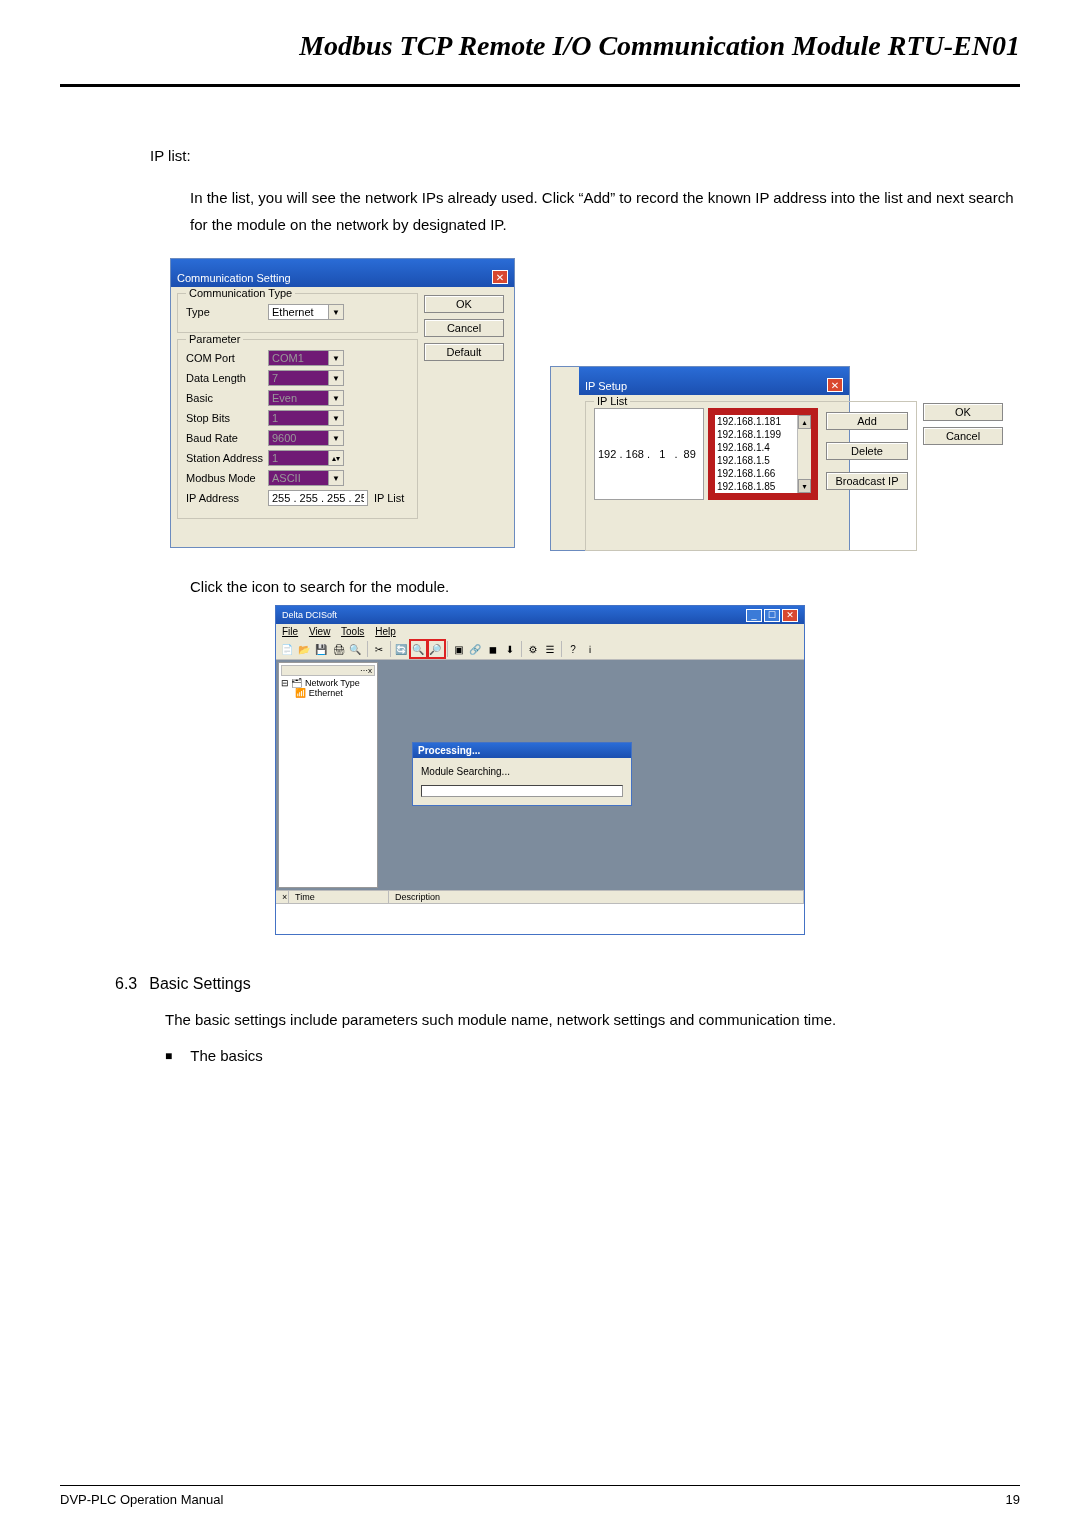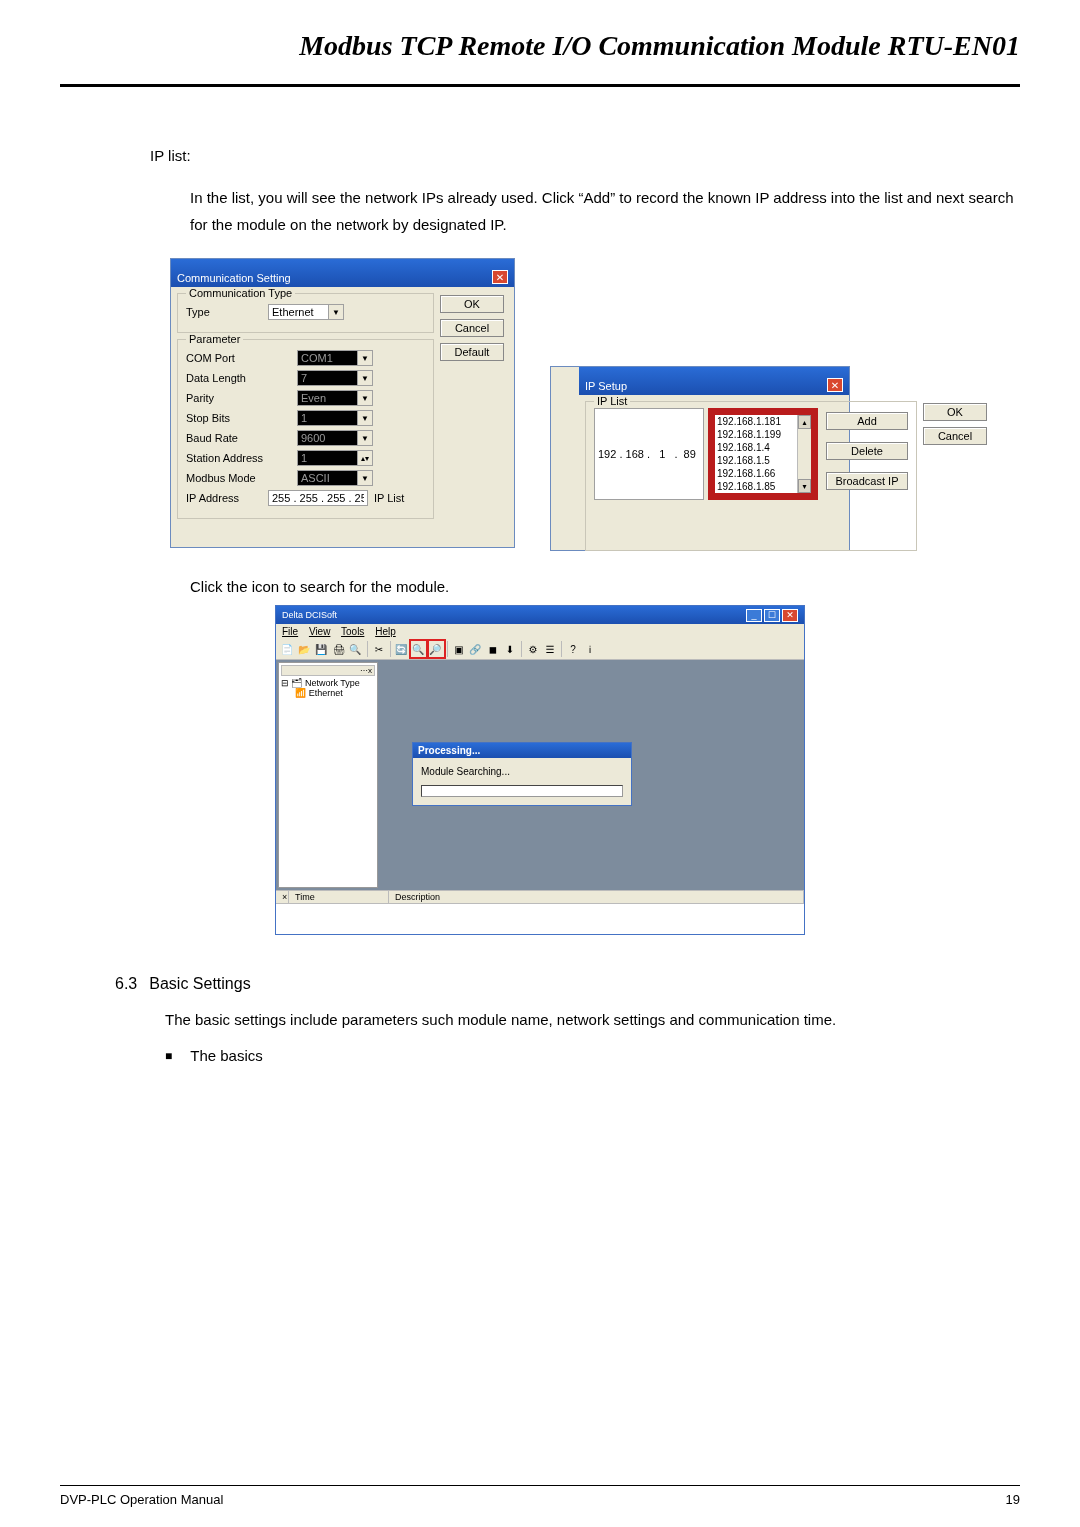--- a/index.html
+++ b/index.html
@@ -44,21 +44,21 @@
     height: 28px;
   }
   .xp-close {
     width: 16px; height: 14px; background: #d9482f;
     border: 1px solid #fff; color: #fff; font-size: 10px;
     display: flex; align-items: center; justify-content: center;
     cursor: pointer;
   }
   .xp-btn {
     display: block;
-    width: 64px;
+    width: 80px;
     background: #ece9d8;
     border: 1px solid #888;
     box-shadow: inset 1px 1px 0 #fff;
     font-size: 11px;
     padding: 2px 0;
     margin-bottom: 6px;
     text-align: center;
     cursor: pointer;
   }
   .group {
@@ -79,21 +79,21 @@
     align-items: center;
     margin: 4px 0;
   }
   .form-label { width: 82px; font-size: 11px; }
   .win-input {
     border: 1px solid #a0a0a0;
     background: #fff;
     padding: 1px 3px;
     font-size: 11px;
   }
-  .win-input.disabled { background: #000000; color: #999; margin-left: 29px; }
+  .win-input.disabled { background: #701a75; color: #999; }
   .sel { display: inline-flex; }
   .sel input { border-right: none; width: 60px; }
   .sel .arrow {
     width: 16px;
     border: 1px solid #a0a0a0;
     background: #ece9d8;
     display: flex; align-items: center; justify-content: center;
     font-size: 8px;
     cursor: pointer;
   }
@@ -279,21 +279,21 @@
               </span>
           </div>
           <div class="form-row">
             <span class="form-label">Data Length</span>
             <span class="sel">
                 <input class="win-input disabled" value="7" style="">
                 <span class="arrow">▼</span>
               </span>
           </div>
           <div class="form-row">
-            <span class="form-label">Parity</span>
+            <span class="form-label">Basic</span>
             <span class="sel">
                 <input class="win-input disabled" value="Even" style="">
                 <span class="arrow">▼</span>
               </span>
           </div>
           <div class="form-row">
             <span class="form-label">Stop Bits</span>
             <span class="sel">
                 <input class="win-input disabled" value="1" style="">
                 <span class="arrow">▼</span>

